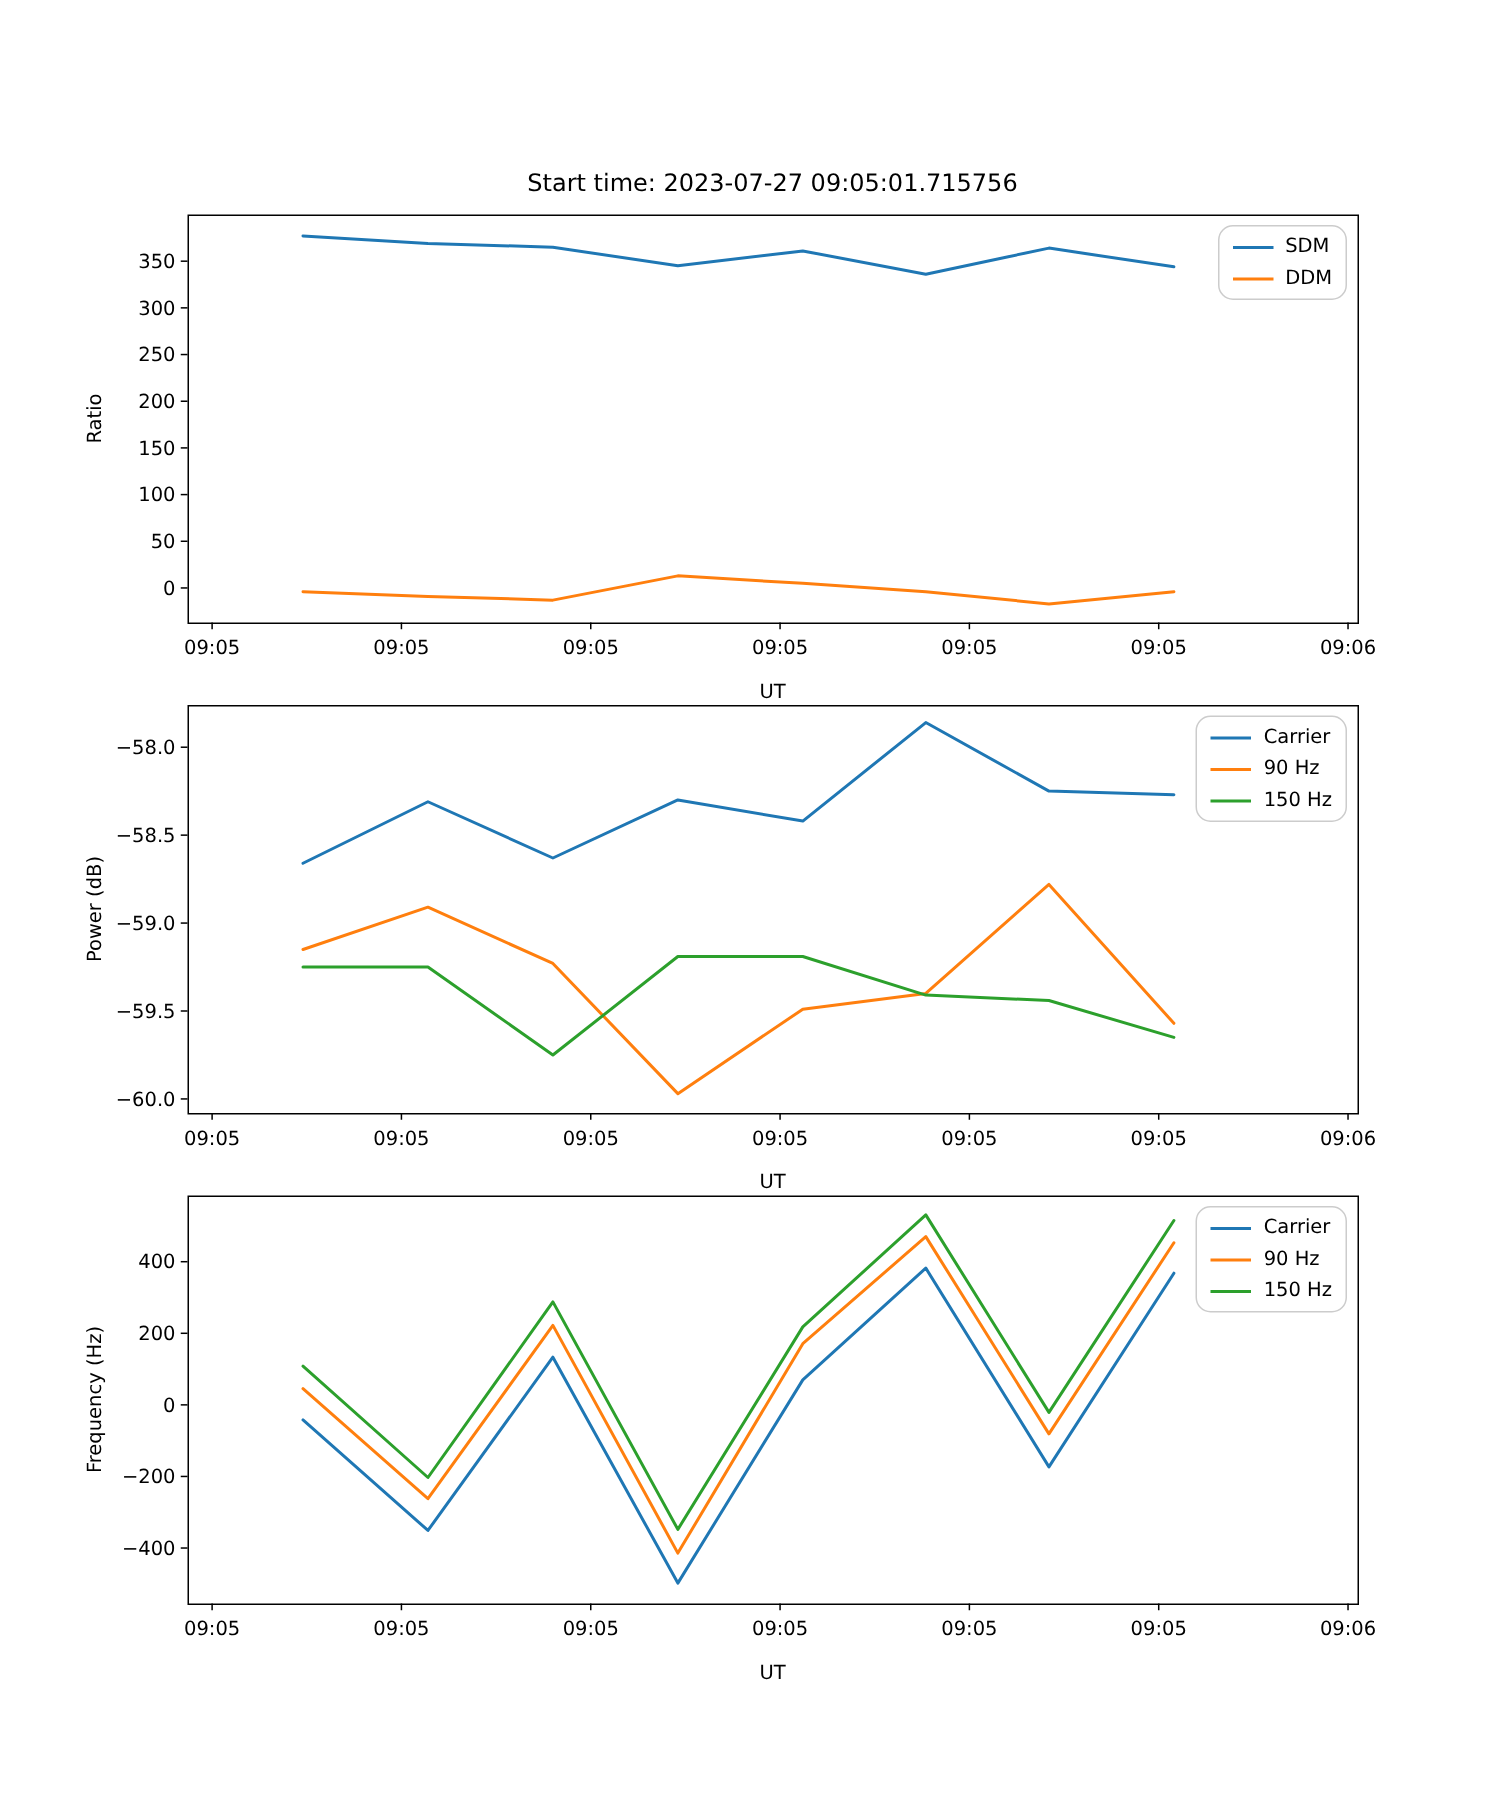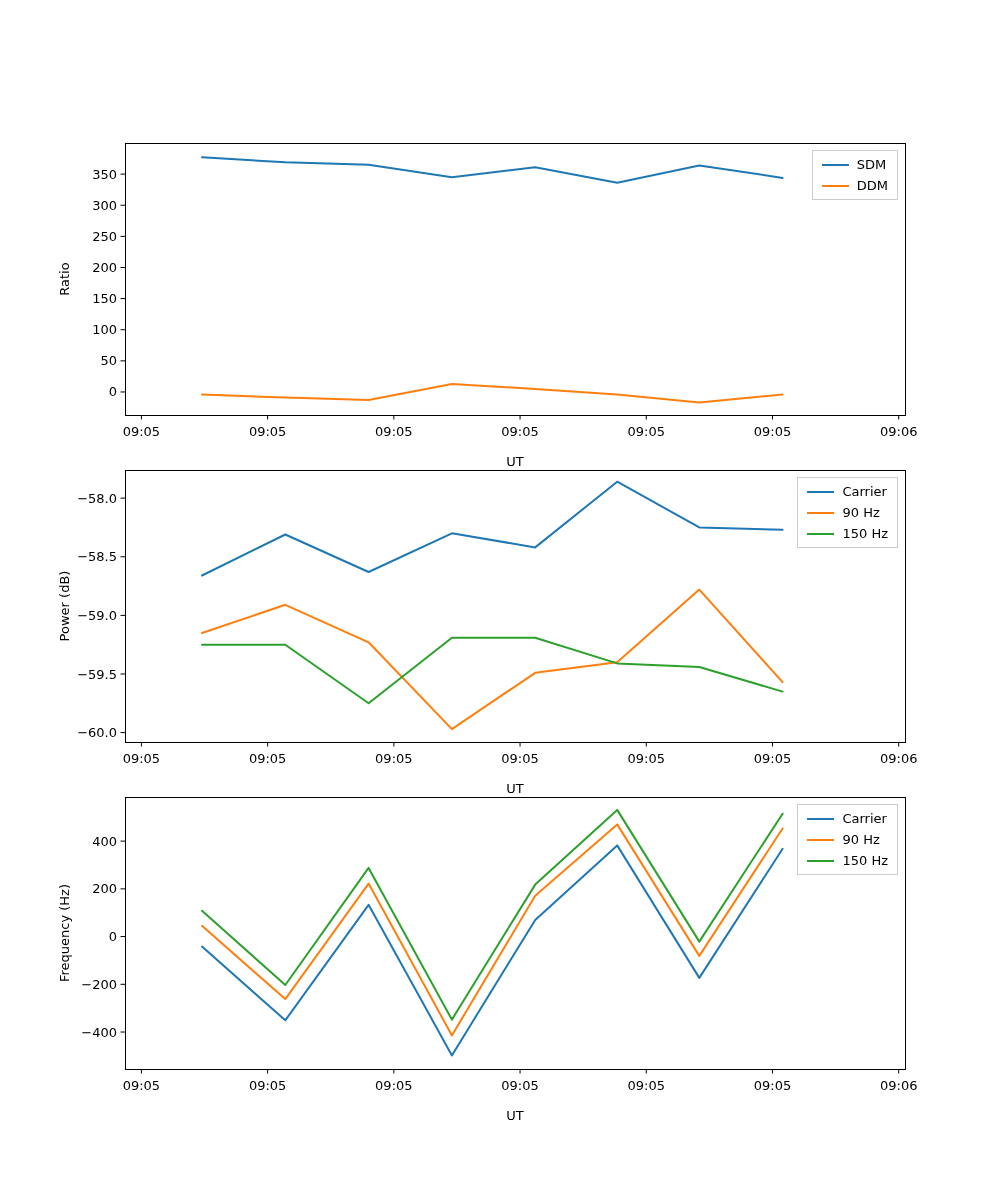--- a/index.html
+++ b/index.html
@@ -23,21 +23,21 @@
     font-size:13px;white-space:nowrap;
   }
   .xlabel{
     position:absolute;left:125px;width:780px;text-align:center;
     font-size:13px;
     margin-top:13px;
   }
   .legend{
     position:absolute;right:102px;
     background:rgba(255,255,255,0.85);
-    border:1px solid #cccccc;border-radius:0;
+    border:1px solid #cccccc;border-radius:10px;
     padding:3px 9px;
   }
   .legend-entry{display:flex;align-items:center;height:21px;}
   .swatch{display:inline-block;width:27px;height:0;border-top:2px solid #000;margin-right:8px;flex:none;}
   .legend-label{font-size:13px;white-space:nowrap;}
 </style>
 </head>
 <body>
 
 <div class="figure">
@@ -127,20 +127,21 @@
       <line x1="120.5" y1="984.2982456140351" x2="125" y2="984.2982456140351" stroke="#000000" stroke-width="1"></line>
       <text x="117" y="988.7982456140351" text-anchor="end">−200</text>
       <line x1="120.5" y1="936.578947368421" x2="125" y2="936.578947368421" stroke="#000000" stroke-width="1"></line>
       <text x="117" y="941.078947368421" text-anchor="end">0</text>
       <line x1="120.5" y1="888.859649122807" x2="125" y2="888.859649122807" stroke="#000000" stroke-width="1"></line>
       <text x="117" y="893.359649122807" text-anchor="end">200</text>
       <line x1="120.5" y1="841.140350877193" x2="125" y2="841.140350877193" stroke="#000000" stroke-width="1"></line>
       <text x="117" y="845.640350877193" text-anchor="end">400</text>
     </svg>
 
+  <div class="fig-title">Start time: 2023-07-27 09:05:01.715756</div>
 
   <div class="ylabel" style="top:279px">Ratio</div>
   <div class="xlabel" style="top:441px">UT</div>
   <div class="legend" style="top:150px">
     <div class="legend-entry">
       <span class="swatch" style="border-top-color: rgb(31, 119, 180);"></span>
       <span class="legend-label">SDM</span>
     </div>
     <div class="legend-entry">
       <span class="swatch" style="border-top-color: rgb(255, 127, 14);"></span>

